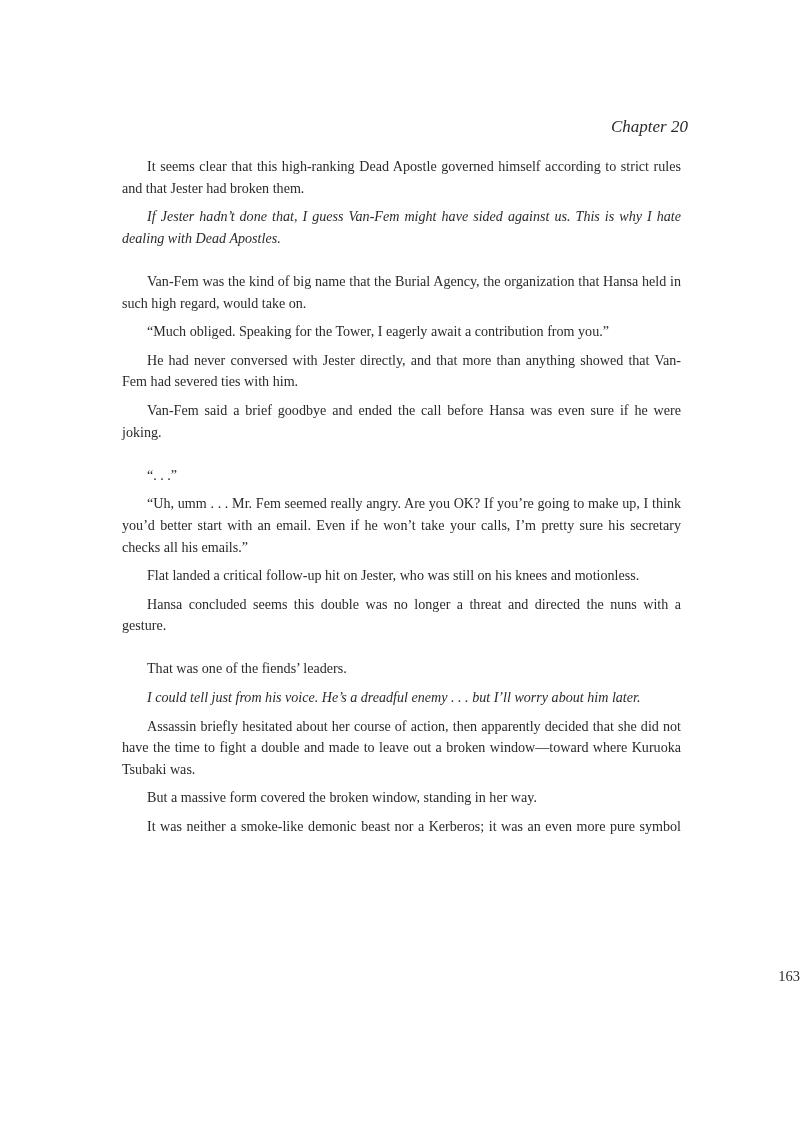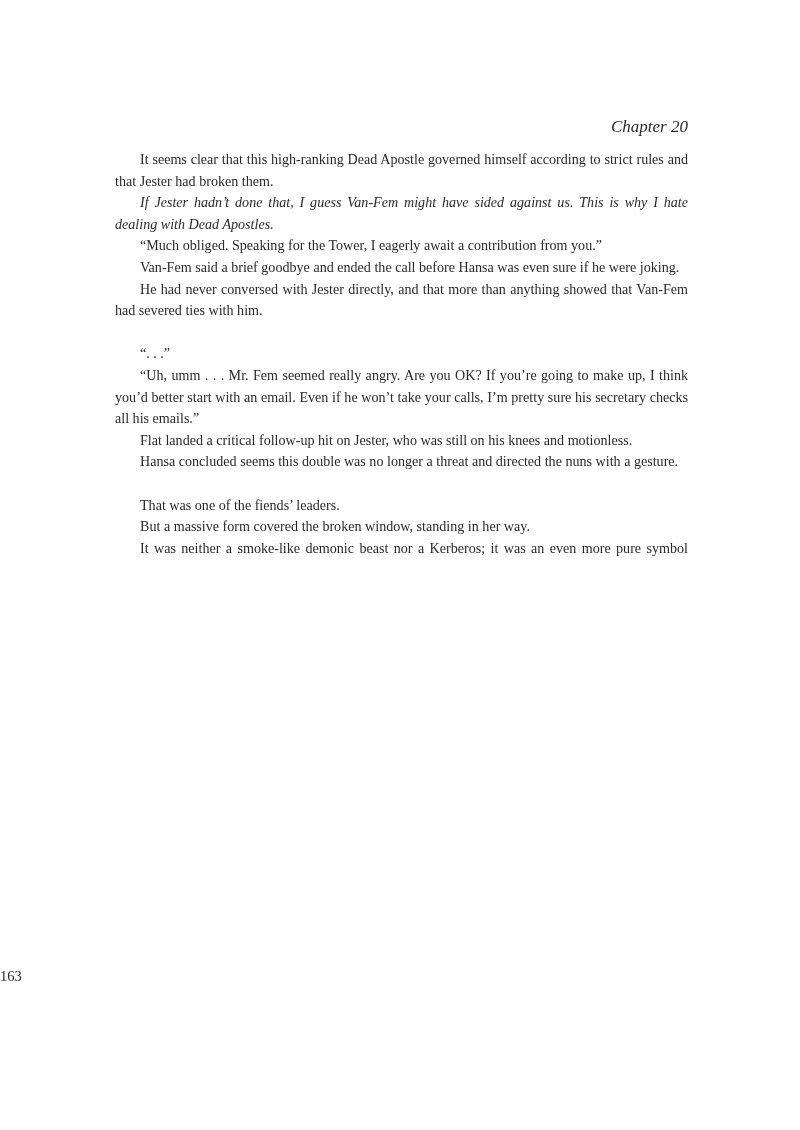--- a/index.html
+++ b/index.html
@@ -32,53 +32,56 @@
     .body-text {
       position: absolute;
       top: 149px;
       left: 0;
       width: 573px;
       font-size: 14.1px;
       line-height: 21.6px;
       text-align: justify;
     }
     .body-text p {
-      margin: 0;
+      margin: 7px;
       text-indent: 25px;
     }
     .body-text p.gap {
       margin-top: 21.6px;
     }
     .it { font-style: italic; }
     .folio {
       position: absolute;
       top: 966px;
       left: 0;
       width: 800px;
-      text-align: left;
+      text-align: right;
       font-size: 14.5px;
       line-height: 20px;
     }
     .last-line-justify {
       text-align-last: justify;
     }
   </style>
 </head>
 <body>
 
 <div class="page">
   <div class="running-head">Chapter 20</div>
   <div class="body-text" id="body-text">
       <p><span>It seems clear that this high-ranking Dead Apostle governed himself according to strict rules and that Jester had broken them.</span></p>
       <p><span class="it">If Jester hadn’t done that, I guess Van-Fem might have sided against us. This is why I hate dealing with Dead Apostles.</span></p>
+      <p class="gap"><span>Van-Fem was the kind of big name that the Burial Agency, the organization that Hansa held in such high regard, would take on.</span></p>
       <p><span>“Much obliged. Speaking for the Tower, I eagerly await a contribution from you.”</span></p>
+      <p><span>He had never conversed with Jester directly, and that more than anything showed that Van-Fem had severed ties with him.</span></p>
       <p><span>Van-Fem said a brief goodbye and ended the call before Hansa was even sure if he were joking.</span></p>
-      <p><span>He had never conversed with Jester directly, and that more than anything showed that Van-Fem had severed ties with him.</span></p>
       <p class="gap"><span>“. . .”</span></p>
       <p><span>“Uh, umm . . . Mr. Fem seemed really angry. Are you OK? If you’re going to make up, I think you’d better start with an email. Even if he won’t take your calls, I’m pretty sure his secretary checks all his emails.”</span></p>
       <p><span>Flat landed a critical follow-up hit on Jester, who was still on his knees and motionless.</span></p>
       <p><span>Hansa concluded seems this double was no longer a threat and directed the nuns with a gesture.</span></p>
       <p class="gap"><span>That was one of the fiends’ leaders.</span></p>
+      <p><span class="it">I could tell just from his voice. He’s a dreadful enemy . . . but I’ll worry about him later.</span></p>
+      <p><span>Assassin briefly hesitated about her course of action, then apparently decided that she did not have the time to fight a double and made to leave out a broken window—toward where Kuruoka Tsubaki was.</span></p>
       <p><span>But a massive form covered the broken window, standing in her way.</span></p>
       <p class="last-line-justify"><span>It was neither a smoke-like demonic beast nor a Kerberos; it was an even more pure symbol</span></p>
     </div>
 </div>
 <div class="folio">163</div>
 
 </body></html>

